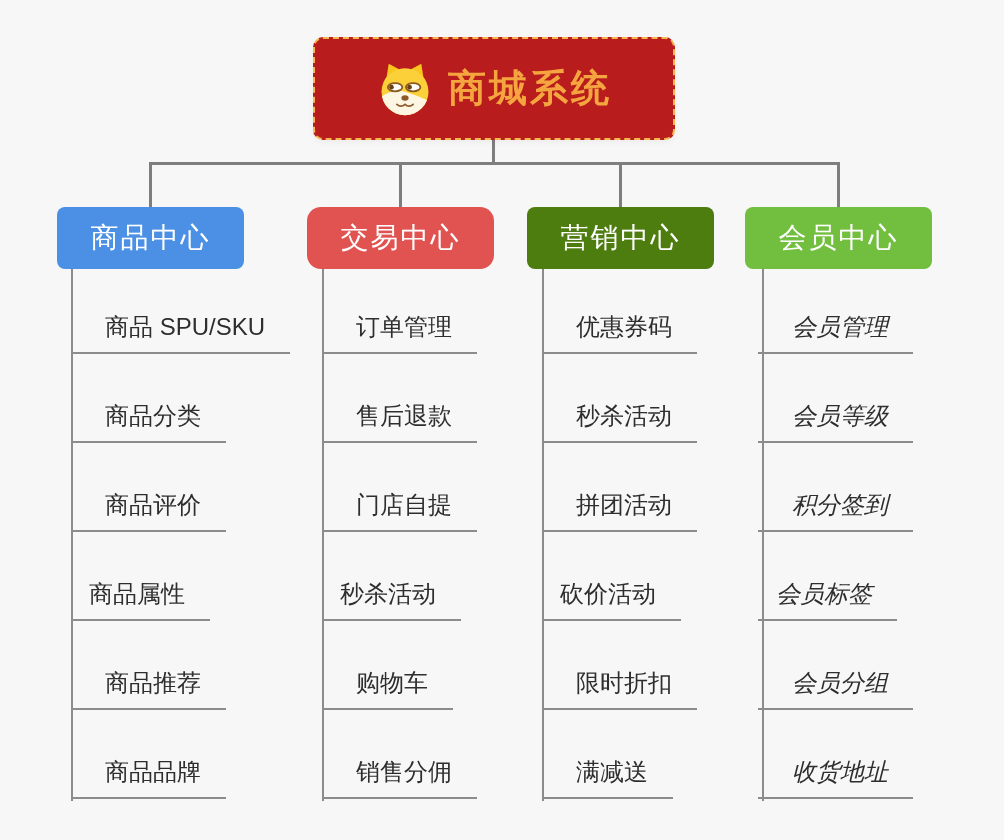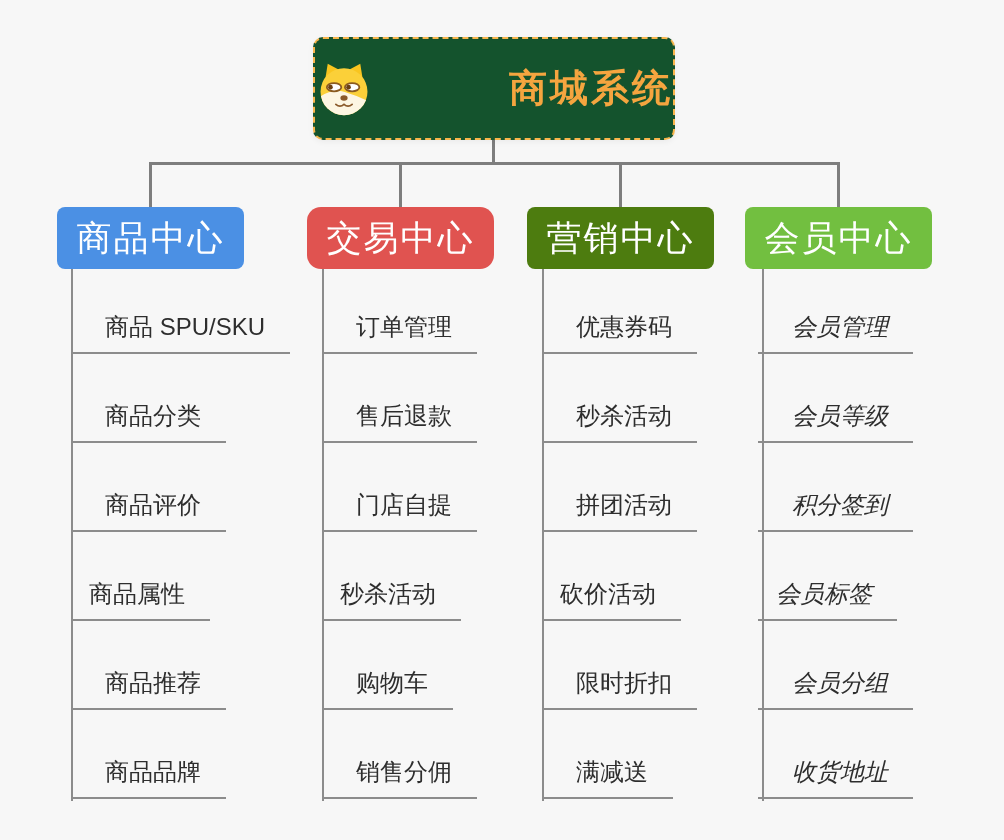--- a/index.html
+++ b/index.html
@@ -8,25 +8,25 @@
     font-family: "Liberation Sans", "DejaVu Sans", sans-serif;
     background: #f7f7f7;
     position: relative;
     overflow: hidden;
   }
   .canvas { position: absolute; left: 0; top: 0; width: 1004px; height: 840px; }
 
   
   .root-node {
     position: absolute; left: 313px; top: 37px; width: 362px; height: 103px;
-    background: #14532d;
+    background: #b91c1c;
     border: 2px dashed #f8b64c;
     border-radius: 10px;
     box-shadow: 0 2px 6px rgba(0,0,0,0.05);
-    display: flex; align-items: center; justify-content: space-between;
+    display: flex; align-items: center; justify-content: center;
     gap: 14px;
     cursor: pointer;
   }
   .root-title {
     font-size: 38px; font-weight: bold; letter-spacing: 3px;
     color: #f5a53f;
   }
   .root-icon { width: 58px; height: 56px; flex: 0 0 auto; }
 
   
@@ -39,21 +39,21 @@
 
   .trunk { position: absolute; top: 269px; width: 2px; height: 532px; background: #8c8c8c; }
   .trunk-1 { left: 71px; } .trunk-2 { left: 322px; }
   .trunk-3 { left: 542px; } .trunk-4 { left: 762px; }
 
   
   .branch-box {
     position: absolute; top: 207px; width: 187px; height: 62px;
     border-radius: 8px;
     display: flex; align-items: center; justify-content: center;
-    color: #ffffff; font-size: 35px; letter-spacing: 2px;
+    color: #ffffff; font-size: 28px; letter-spacing: 2px;
     cursor: pointer;
   }
   .branch-box-1 { left: 57px; }
   .branch-box-2 { left: 307px; }
   .branch-box-3 { left: 527px; }
   .branch-box-4 { left: 745px; }
 
   
   .item {
     position: absolute;

